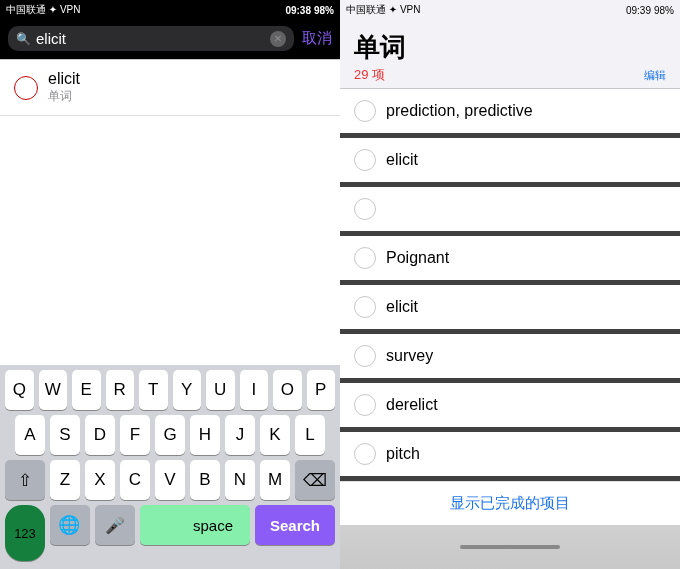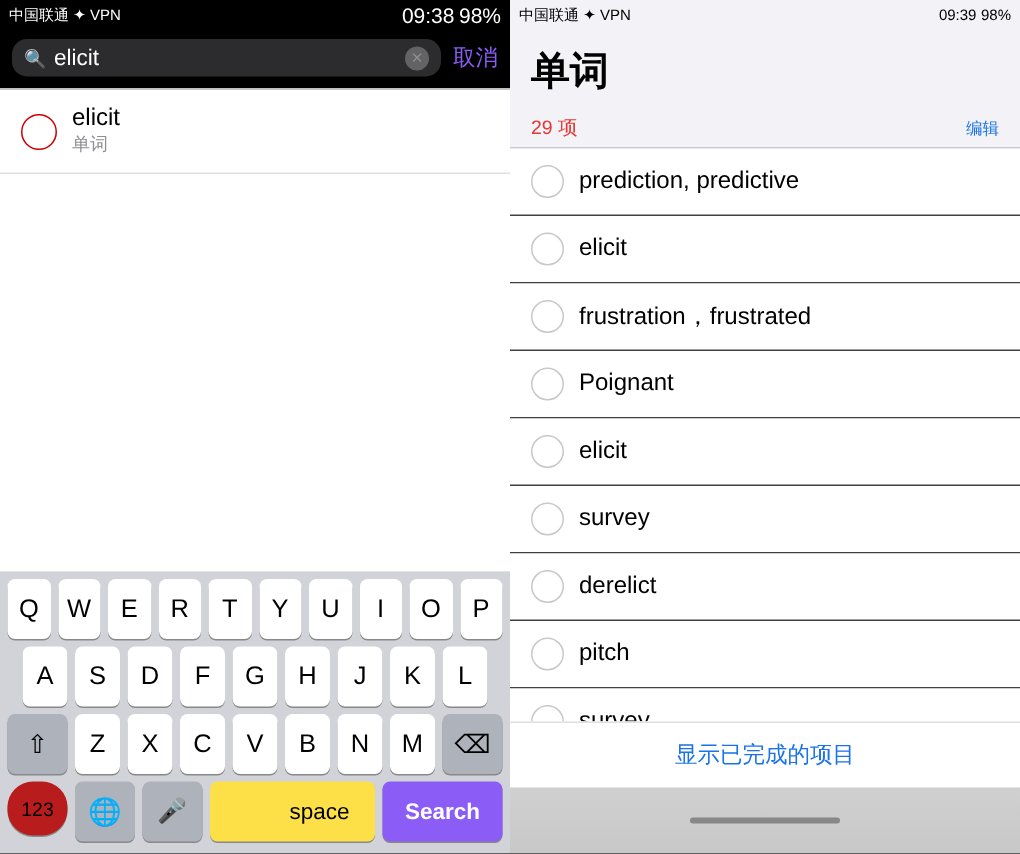--- a/index.html
+++ b/index.html
@@ -33,24 +33,25 @@
     }
     .status-bar-left {
       color: #fff;
       font-size: 10px;
       display: flex;
       align-items: center;
       gap: 3px;
     }
     .status-bar-right {
       color: #fff;
-      font-size: 14px;
+      font-size: 10px;
       display: flex;
       align-items: center;
       gap: 3px;
+      font-weight: bold;
     }
 
     .search-bar-container {
       background: #000;
       padding: 6px 8px 8px 8px;
       display: flex;
       align-items: center;
       gap: 8px;
       flex-shrink: 0;
     }
@@ -160,23 +161,23 @@
       background: #adb2bb;
       min-width: 40px;
       max-width: 44px;
     }
     .bottom-row {
       display: flex;
       gap: 5px;
       padding: 5px 5px 8px 5px;
     }
     .key-123 {
-      background: #b91c1c;
+      background: #15803d;
       border-radius: 17px;
-      height: 36px;
+      height: 56px;
       width: 40px;
       display: flex;
       align-items: center;
       justify-content: center;
       font-size: 13px;
       box-shadow: 0 1px 0 #888;
       cursor: pointer;
       flex-shrink: 0;
     }
     .key-globe {
@@ -199,21 +200,21 @@
       width: 40px;
       display: flex;
       align-items: center;
       justify-content: center;
       font-size: 16px;
       box-shadow: 0 1px 0 #888;
       cursor: pointer;
       flex-shrink: 0;
     }
     .key-space {
-      background: #fde047;
+      background: #86efac;
       border-radius: 5px;
       height: 40px;
       flex: 1;
       display: flex;
       align-items: center;
       justify-content: center;
       font-size: 15px;
       box-shadow: 0 1px 0 #888;
       cursor: pointer;
       padding-left: 36px;
@@ -274,21 +275,21 @@
     }
     .list-title {
       font-size: 26px;
       font-weight: bold;
       color: #000;
     }
     .list-meta {
       display: flex;
       justify-content: space-between;
       align-items: center;
-      margin-top: 11px;
+      margin-top: 1px;
     }
     .list-count {
       font-size: 13px;
       color: #e63635;
     }
     .list-edit {
       font-size: 11px;
       color: #1a73e8;
       cursor: pointer;
     }
@@ -296,21 +297,21 @@
     .list-area {
       flex: 1;
       background: #fff;
       border-top: 1px solid #c8c7cc;
       overflow: hidden;
     }
     .list-item {
       display: flex;
       align-items: center;
       padding: 11px 14px;
-      border-bottom: 1px solid #404040;
+      border-bottom: 5px solid #404040;
       gap: 10px;
       background: #fff;
     }
     .list-circle {
       width: 22px;
       height: 22px;
       border-radius: 50%;
       border: 1.5px solid #c8c7cc;
       flex-shrink: 0;
     }
@@ -450,21 +451,20 @@
     <div class="list-item">
       <div class="list-circle"></div>
       <span class="list-word">prediction, predictive</span>
     </div>
     <div class="list-item">
       <div class="list-circle"></div>
       <span class="list-word">elicit</span>
     </div>
     <div class="list-item">
       <div class="list-circle"></div>
-      <span class="list-word">frustration，frustrated</span>
     </div>
     <div class="list-item">
       <div class="list-circle"></div>
       <span class="list-word">Poignant</span>
     </div>
     <div class="list-item">
       <div class="list-circle"></div>
       <span class="list-word">elicit</span>
     </div>
     <div class="list-item">

